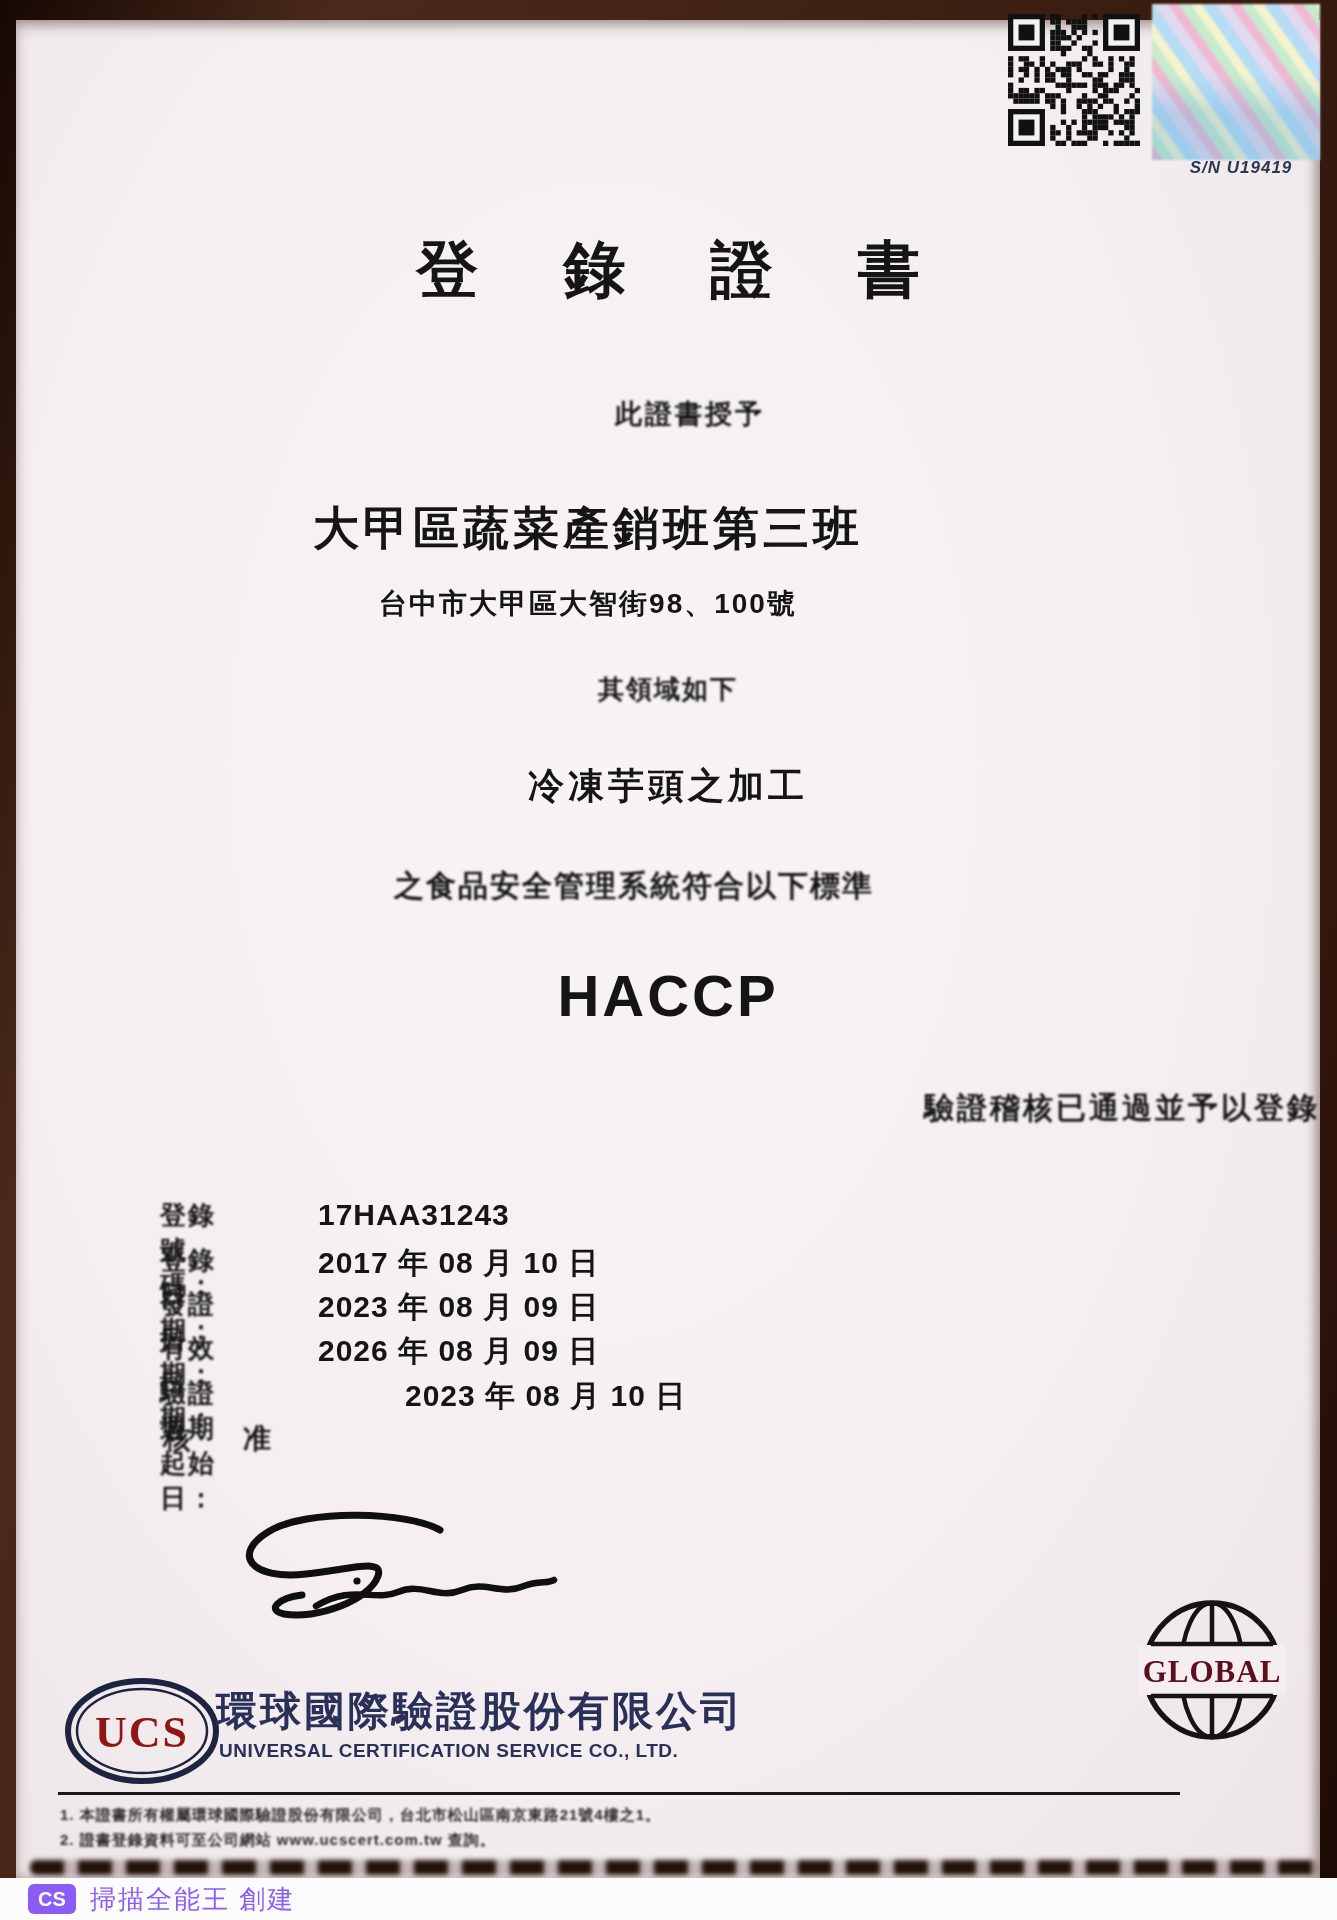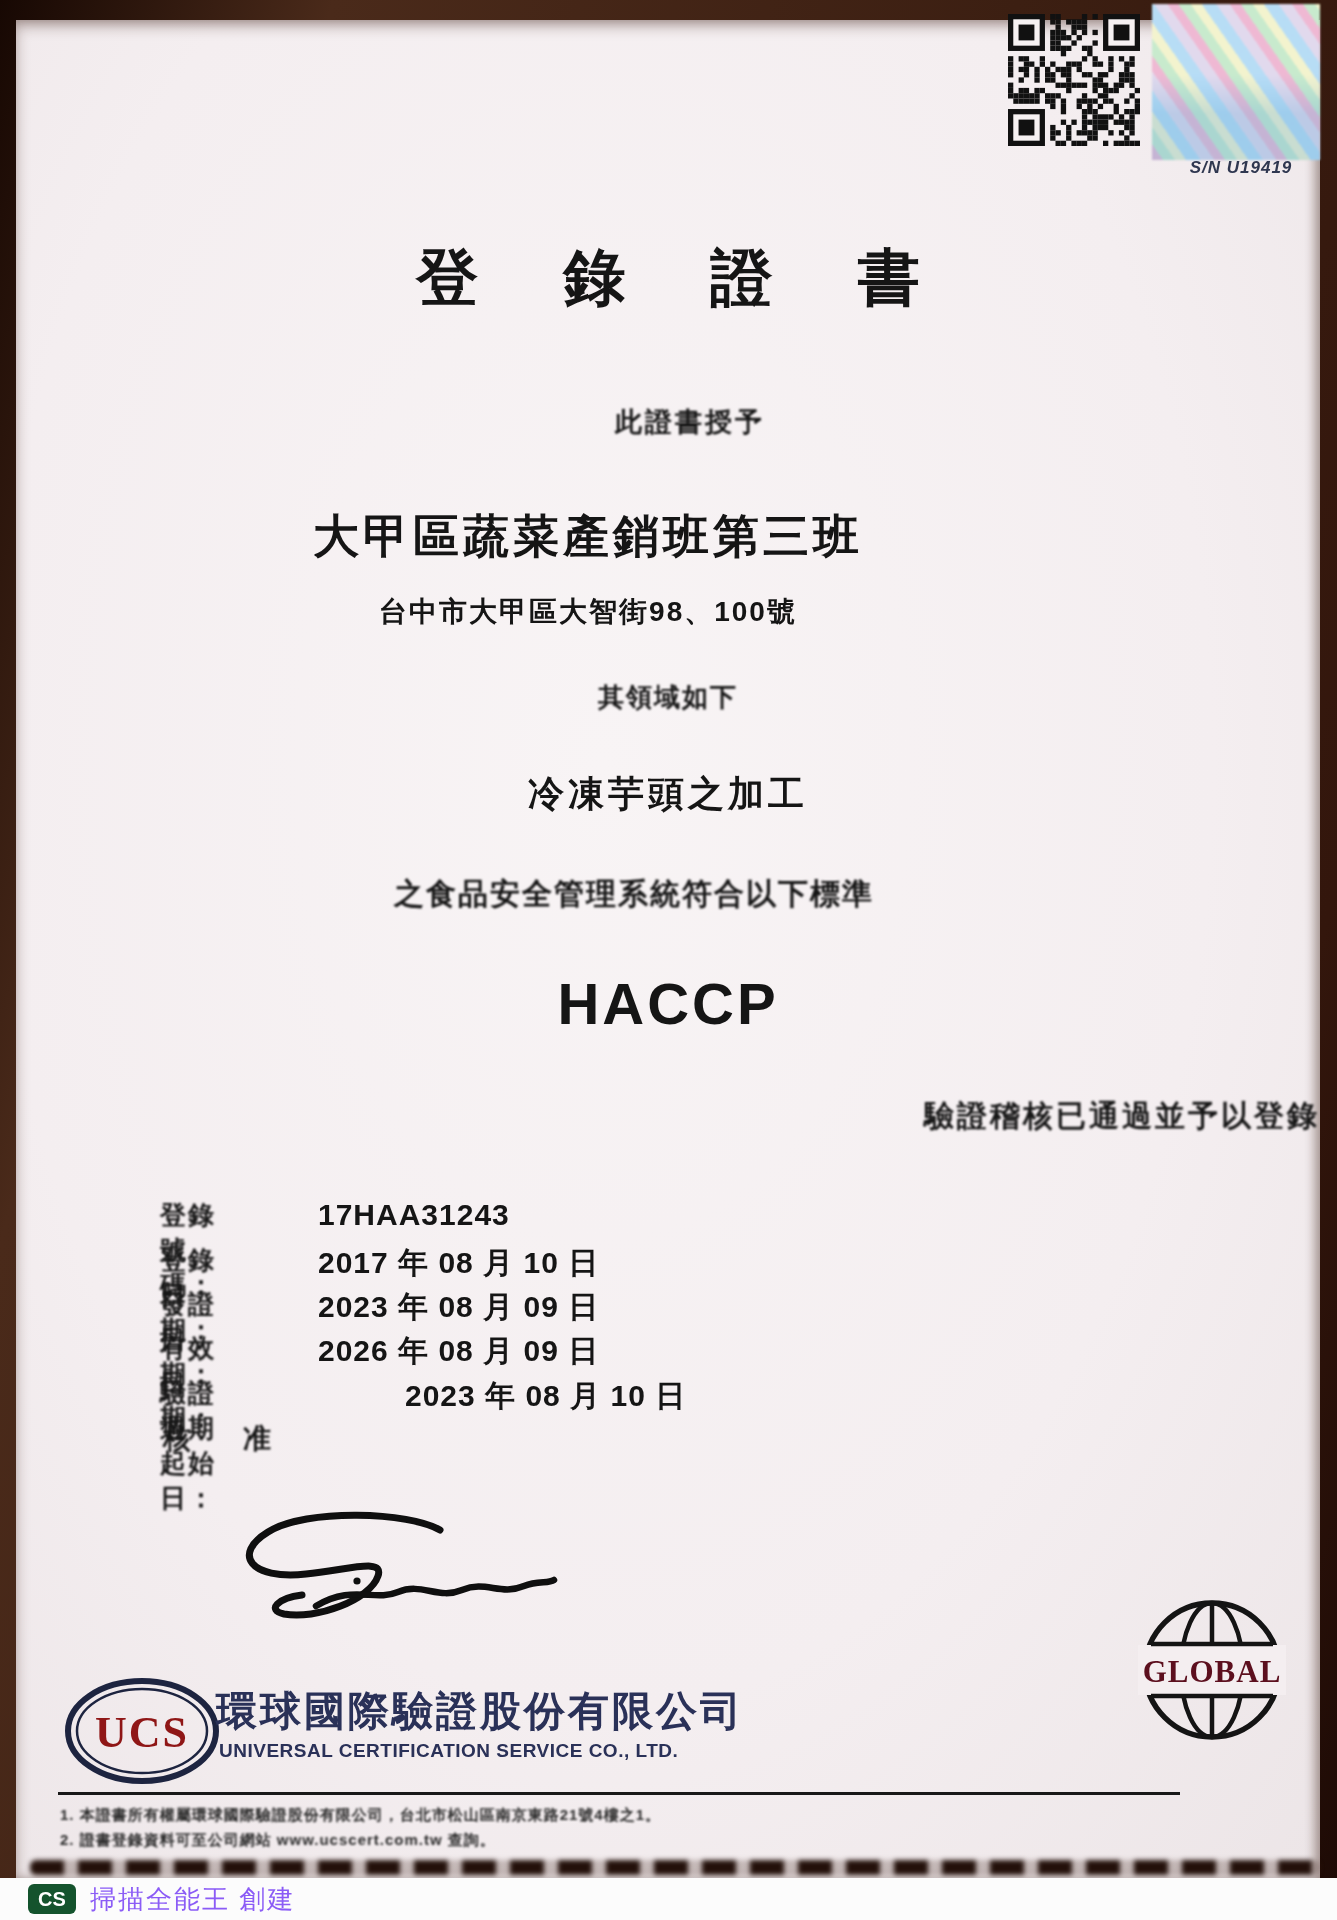--- a/index.html
+++ b/index.html
@@ -5,21 +5,21 @@
   * { margin:0; padding:0; box-sizing:border-box; }
   html,body { width:1337px; height:1920px; overflow:hidden; }
   body { font-family:"Liberation Sans", sans-serif; position:relative;
          background:linear-gradient(105deg,#170803 0%,#4a2a1a 18%,#3c1f12 55%,#33160c 85%,#1d0a05 100%); }
 
   .paper { position:absolute; left:16px; top:20px; width:1304px; height:1858px;
            background:radial-gradient(ellipse at 45% 40%, #f8f4f5 0%, #f4eef0 60%, #ece5e7 100%);
            box-shadow:inset 0 6px 14px rgba(60,30,20,.35), inset -6px 0 10px rgba(60,30,20,.25); }
 
   .abs { position:absolute; }
-  .ctr { left:16px; width:1304px; text-align:center;margin-top:8px; }
+  .ctr { left:16px; width:1304px; text-align:center; }
   .ink { color:#151515; }
   .soft { filter:blur(.5px); }
   .softer { filter:blur(.9px); }
 
   .title { top:228px; font-size:62px; font-weight:bold; letter-spacing:34px; text-indent:34px; }
   .granted { top:396px; font-size:27px; font-weight:bold; letter-spacing:3px;padding-left:44px; }
   .org { top:498px; font-size:46px; font-weight:bold; letter-spacing:4px; margin-left:-80px; }
   .addr { top:585px; font-size:28px; font-weight:bold; letter-spacing:2px; margin-left:-80px; }
   .scopelbl { top:672px; font-size:26px; font-weight:bold; letter-spacing:2px; }
   .scope { top:762px; font-size:36px; font-weight:bold; letter-spacing:4px; }
@@ -57,21 +57,21 @@
   .rule { position:absolute; left:58px; top:1792px; width:1122px; height:3px; background:#181818; filter:blur(.6px); }
   .fn { position:absolute; left:60px; font-size:15px; font-weight:bold; color:#2b2b2b; letter-spacing:1px; white-space:nowrap; }
   .fn1 { top:1806px; }
   .fn2 { top:1831px; }
   .smear { position:absolute; left:30px; top:1860px; width:1290px; height:15px;
            background:repeating-linear-gradient(90deg,#23100a 0 34px, rgba(60,30,20,.25) 34px 48px);
            filter:blur(2.4px); border-radius:6px; }
 
   .scanbar { position:absolute; left:0; top:1878px; width:1337px; height:42px; background:#fcfcfc;
              display:flex; align-items:center; }
-  .cs-badge { margin-left:28px; width:48px; height:30px; background:#14532d; border-radius:6px;
+  .cs-badge { margin-left:28px; width:48px; height:30px; background:#8b5cf6; border-radius:6px;
               color:#fff; font-weight:bold; font-size:20px; display:flex; align-items:center; justify-content:center; }
   .cs-label { margin-left:14px; font-size:26px; color:#8b5cf6; letter-spacing:2px; }
 
   svg text { font-family:"Liberation Serif", serif; }
 </style>
 </head>
 <body>
 
 <div class="paper"></div>
 

